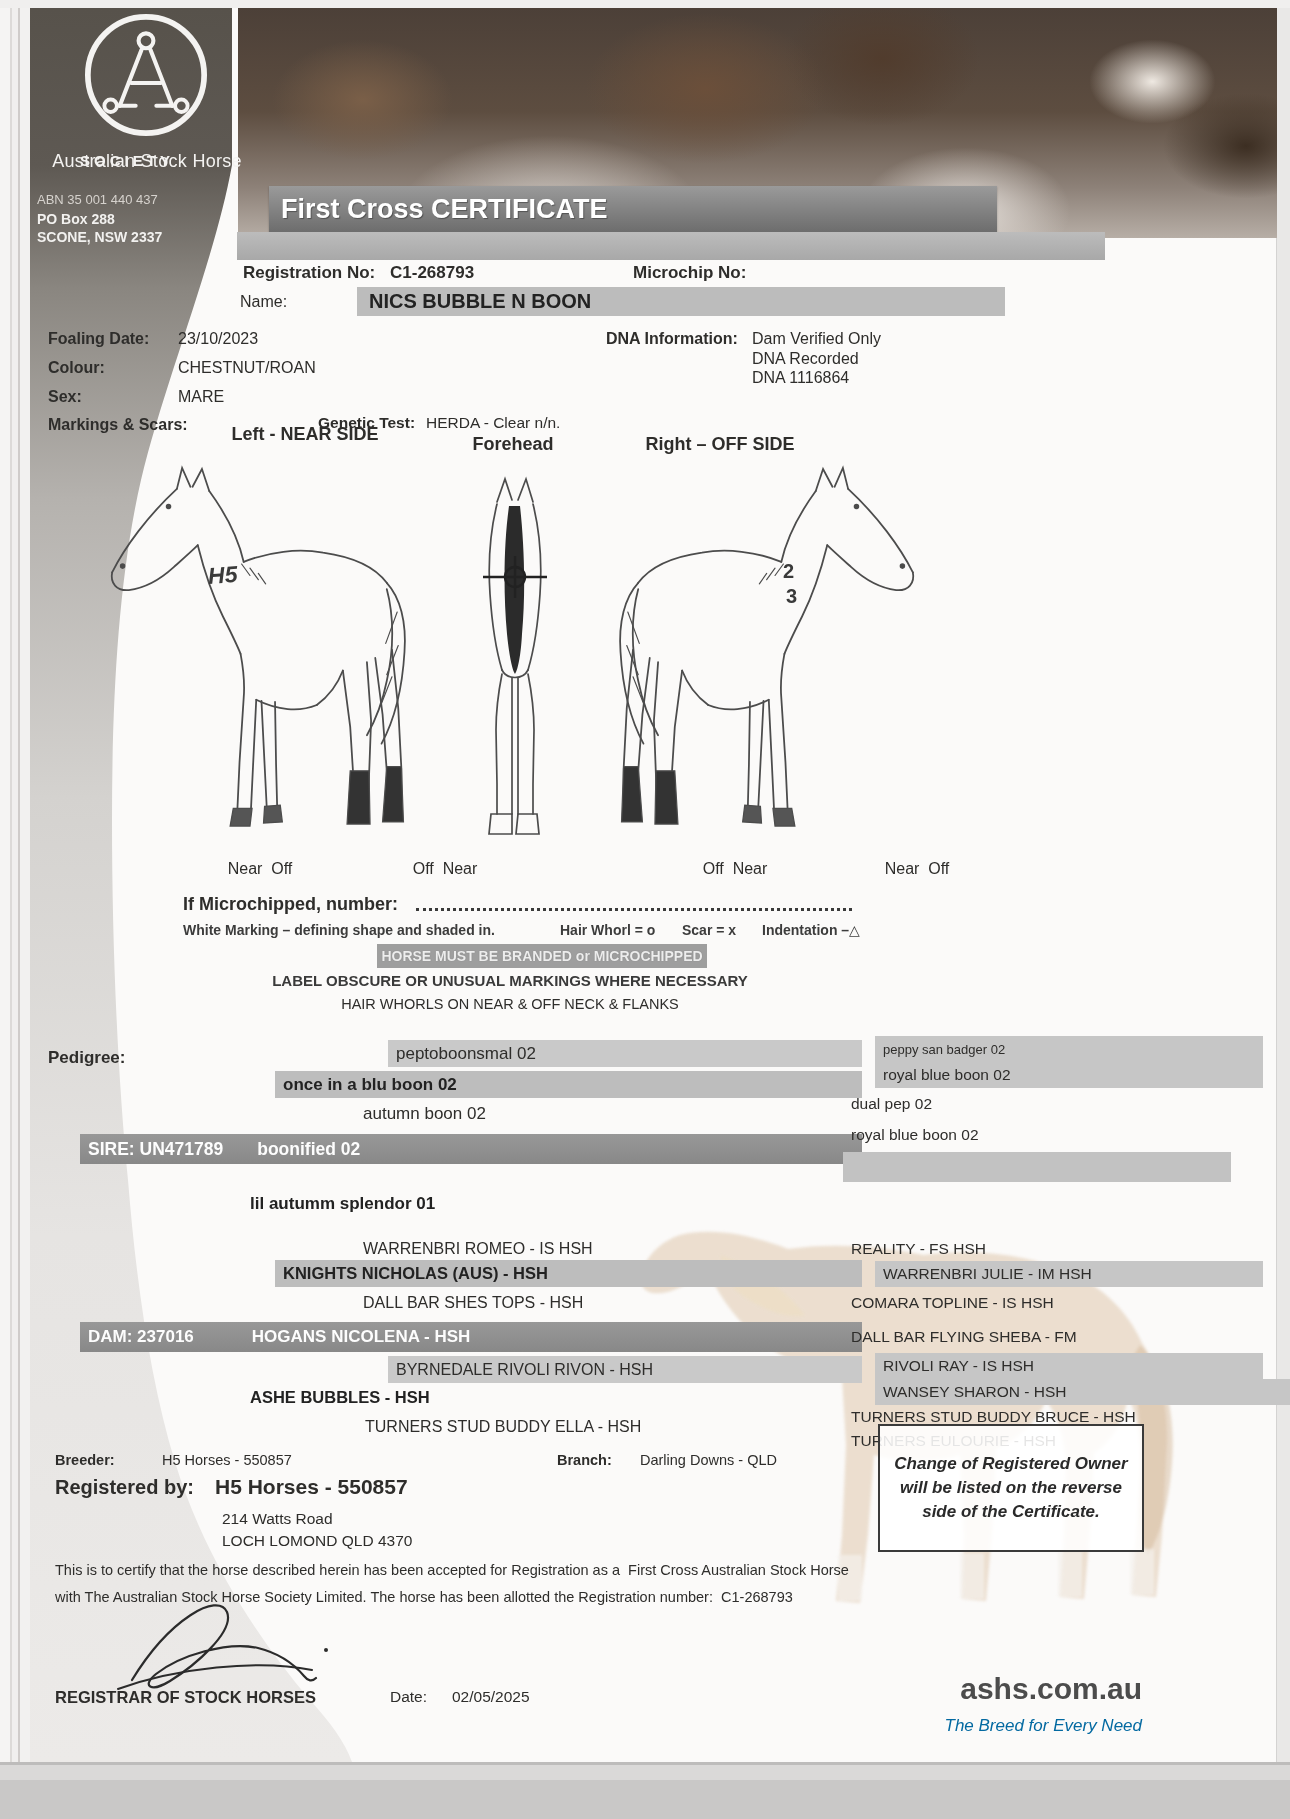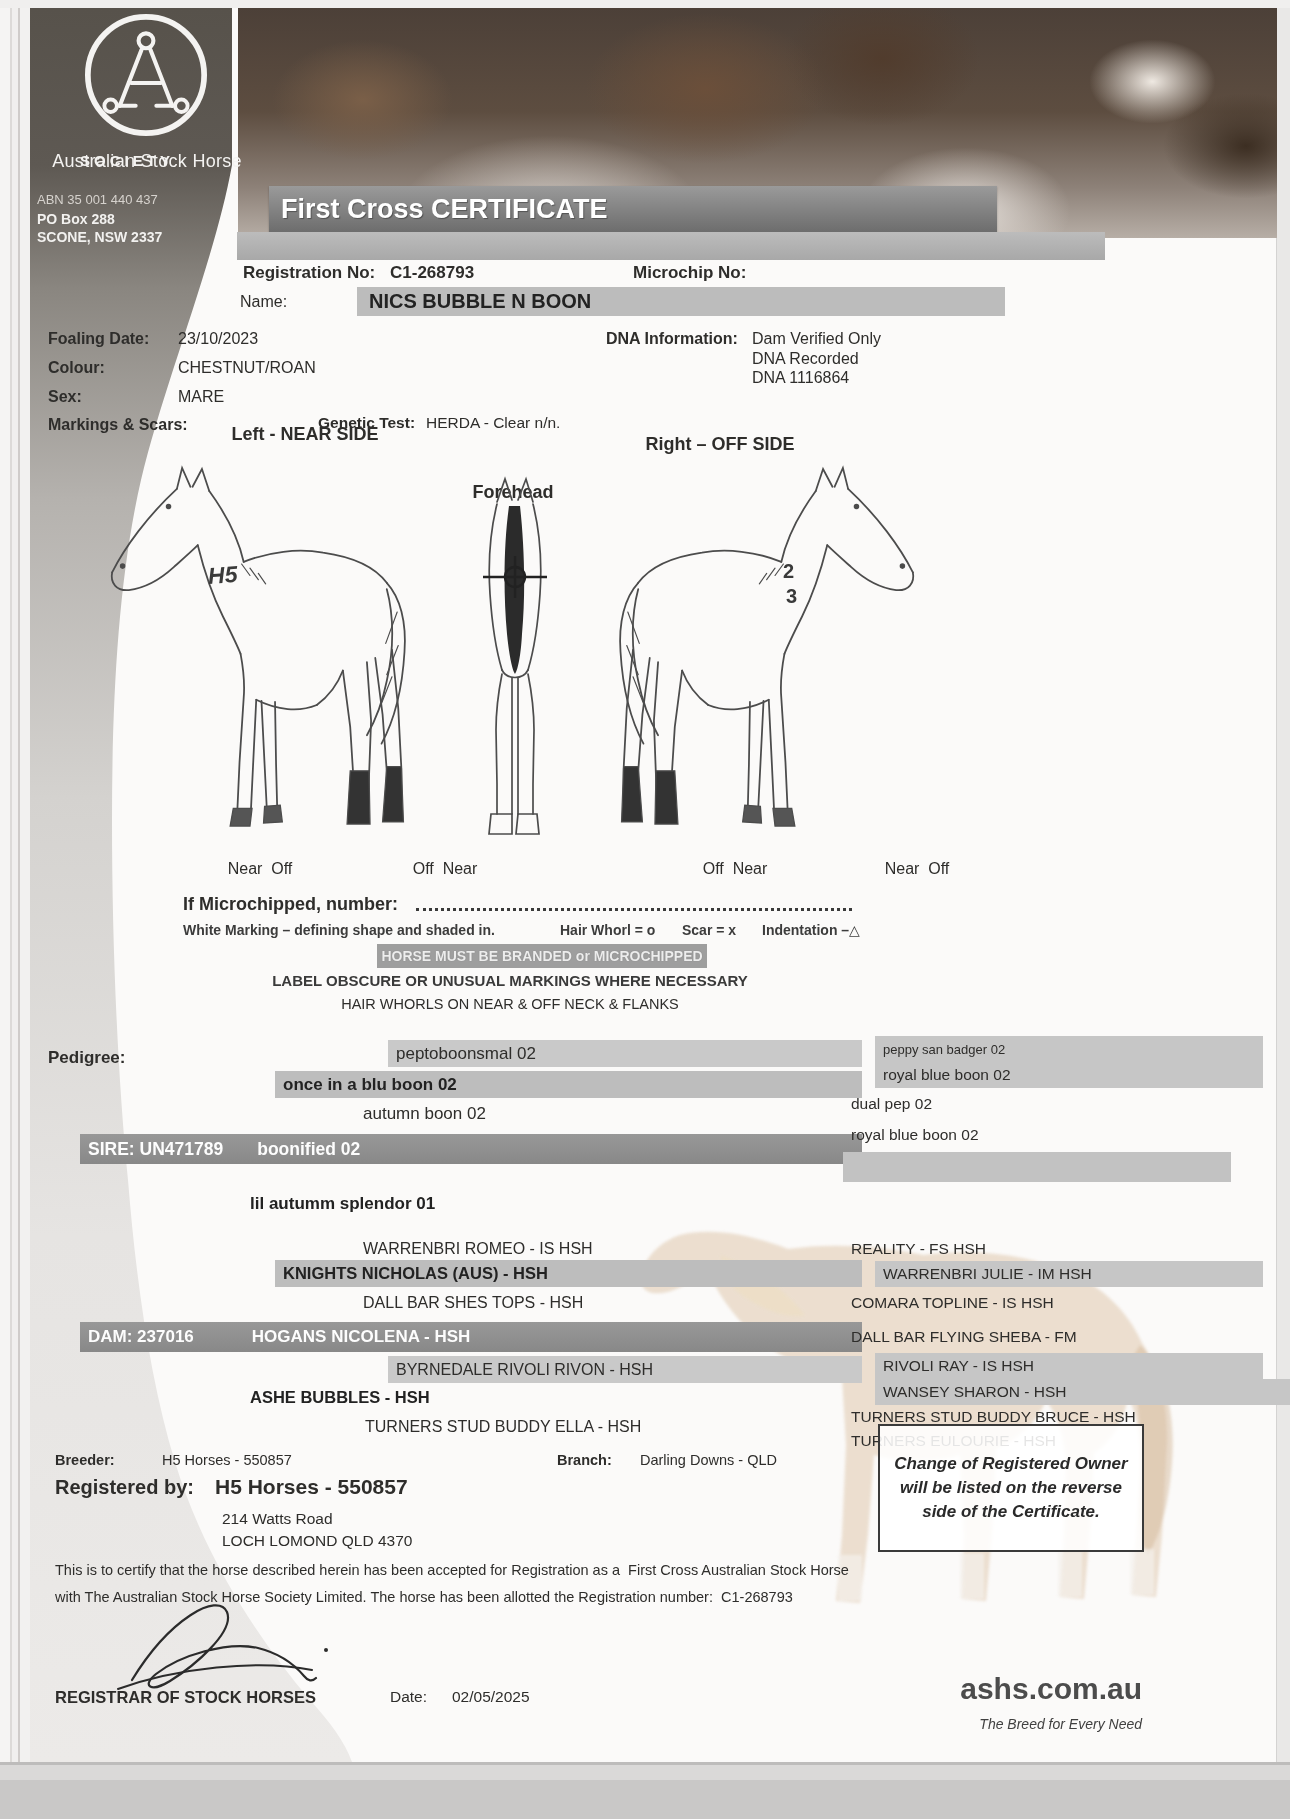--- a/index.html
+++ b/index.html
@@ -137,21 +137,21 @@
   <div class="t" style="left:178px;top:388px;font-size:16px;">MARE</div>
   <div class="t b" style="left:48px;top:416px;font-size:16px;">Markings &amp; Scars:</div>
   <div class="t b" style="left:318px;top:414px;font-size:15.5px;">Genetic Test:</div>
   <div class="t" style="left:426px;top:414px;font-size:15.5px;">HERDA - Clear n/n.</div>
   <div class="t b" style="left:606px;top:330px;font-size:16px;">DNA Information:</div>
   <div class="t" style="left:752px;top:330px;font-size:16px;text-align:right;">Dam Verified Only</div>
   <div class="t" style="left:752px;top:350px;font-size:16px;">DNA Recorded</div>
   <div class="t" style="left:752px;top:369px;font-size:16px;">DNA 1116864</div>
 
   <div class="t b ctr" style="left:205px;top:424px;width:200px;font-size:18px;">Left - NEAR SIDE</div>
-  <div class="t b ctr" style="left:448px;top:434px;width:130px;font-size:18px;margin-top:48px;">Forehead</div>
+  <div class="t b ctr" style="left:448px;top:434px;width:130px;font-size:18px;">Forehead</div>
   <div class="t b ctr" style="left:620px;top:434px;width:200px;font-size:18px;">Right – OFF SIDE</div>
 
   <svg width="355" height="400" viewBox="0 0 340 380" style="position:absolute;left:85px;top:458px;">
     <use href="#sideHorse"></use>
   </svg>
   <div class="t i b" style="left:208px;top:562px;font-size:23px;color:#3a3a3a;transform:rotate(-4deg);">H5</div>
 
   <svg width="120" height="400" viewBox="0 0 120 380" style="position:absolute;left:455px;top:462px;">
     <use href="#frontHorse"></use>
   </svg>
@@ -262,15 +262,15 @@
     <path d="M22 92 C60 30 108 4 117 24 C125 44 84 78 60 93 C41 105 31 98 46 86 C70 67 118 53 148 60 C168 65 184 76 194 88 C198 93 202 94 206 90" fill="none" stroke="#2b2b2b" stroke-width="2.2" stroke-linecap="round"></path>
     <path d="M8 101 C66 80 148 71 202 82" fill="none" stroke="#2b2b2b" stroke-width="2" stroke-linecap="round"></path>
     <circle cx="216" cy="62" r="2" fill="#2b2b2b"></circle>
   </svg>
 
   <div class="t b" style="left:55px;top:1688px;font-size:16.5px;">REGISTRAR OF STOCK HORSES</div>
   <div class="t" style="left:390px;top:1688px;font-size:15.5px;">Date:</div>
   <div class="t" style="left:452px;top:1688px;font-size:15.5px;">02/05/2025</div>
 
   <div class="t b" style="left:900px;top:1672px;width:242px;text-align:right;font-size:30px;color:#4c4c4c;">ashs.com.au</div>
-  <div class="t i" style="left:900px;top:1716px;width:242px;text-align:right;font-size:14px;color:#404040;">The Breed for Every Need</div>
+  <div class="t i" style="left:900px;top:1716px;width:242px;text-align:right;font-size:17px;color:#0369a1;">The Breed for Every Need</div>
 
 </div>
 
 </body></html>

